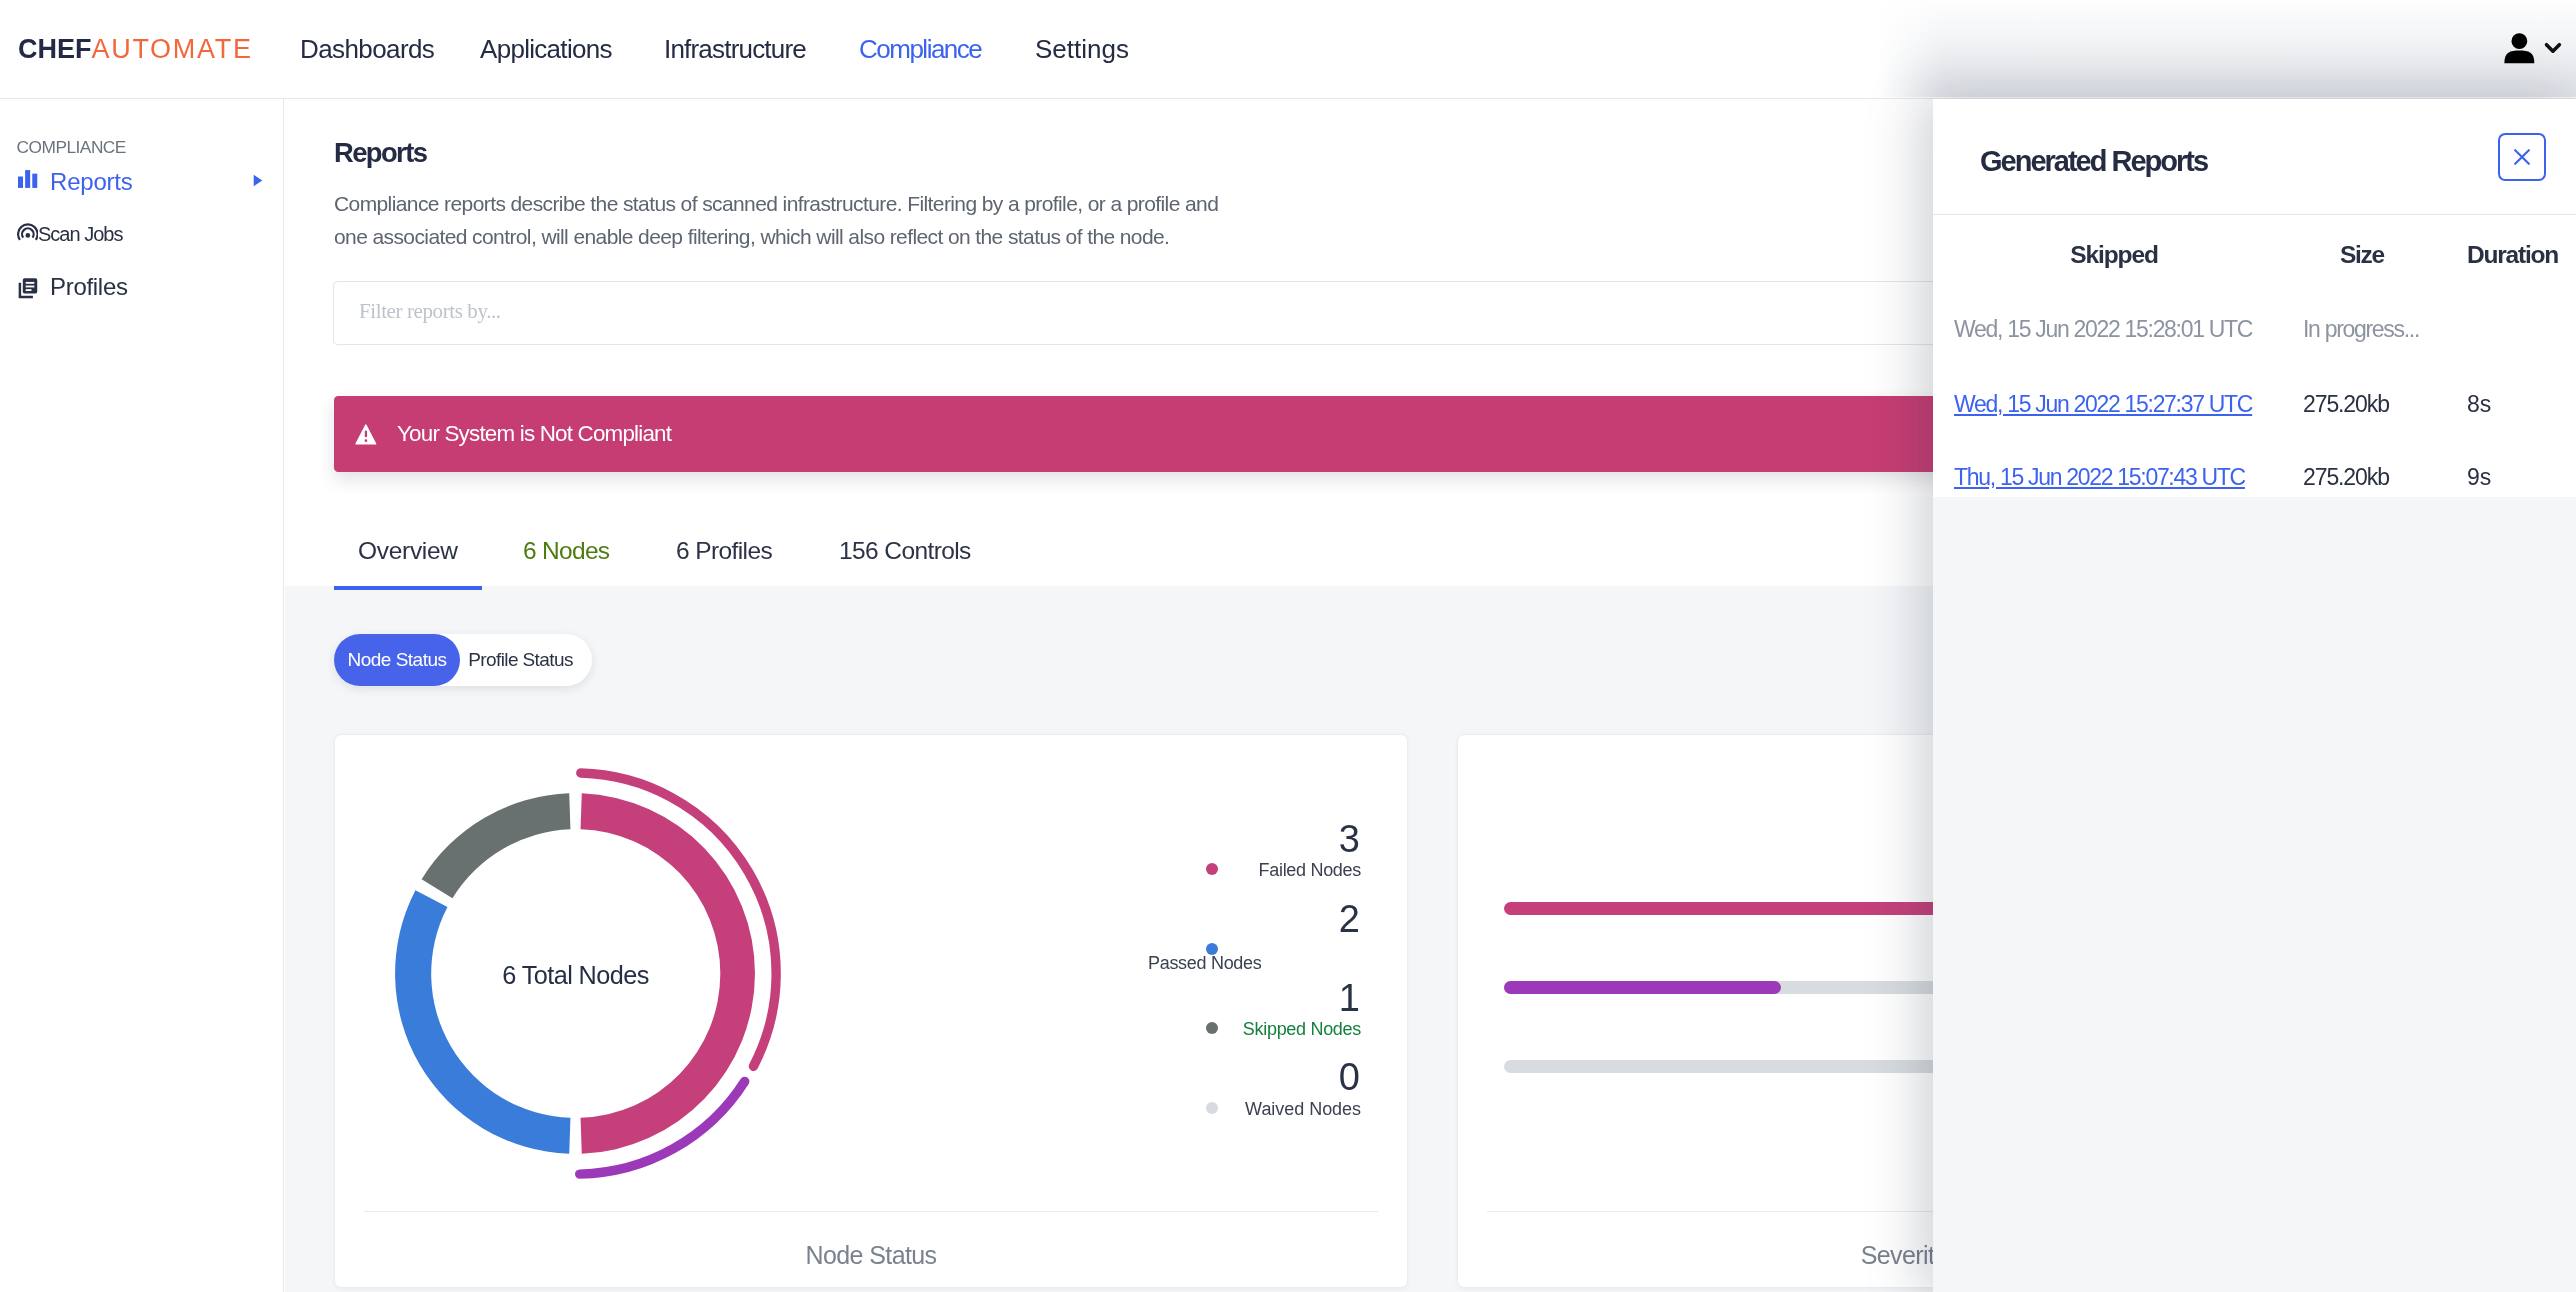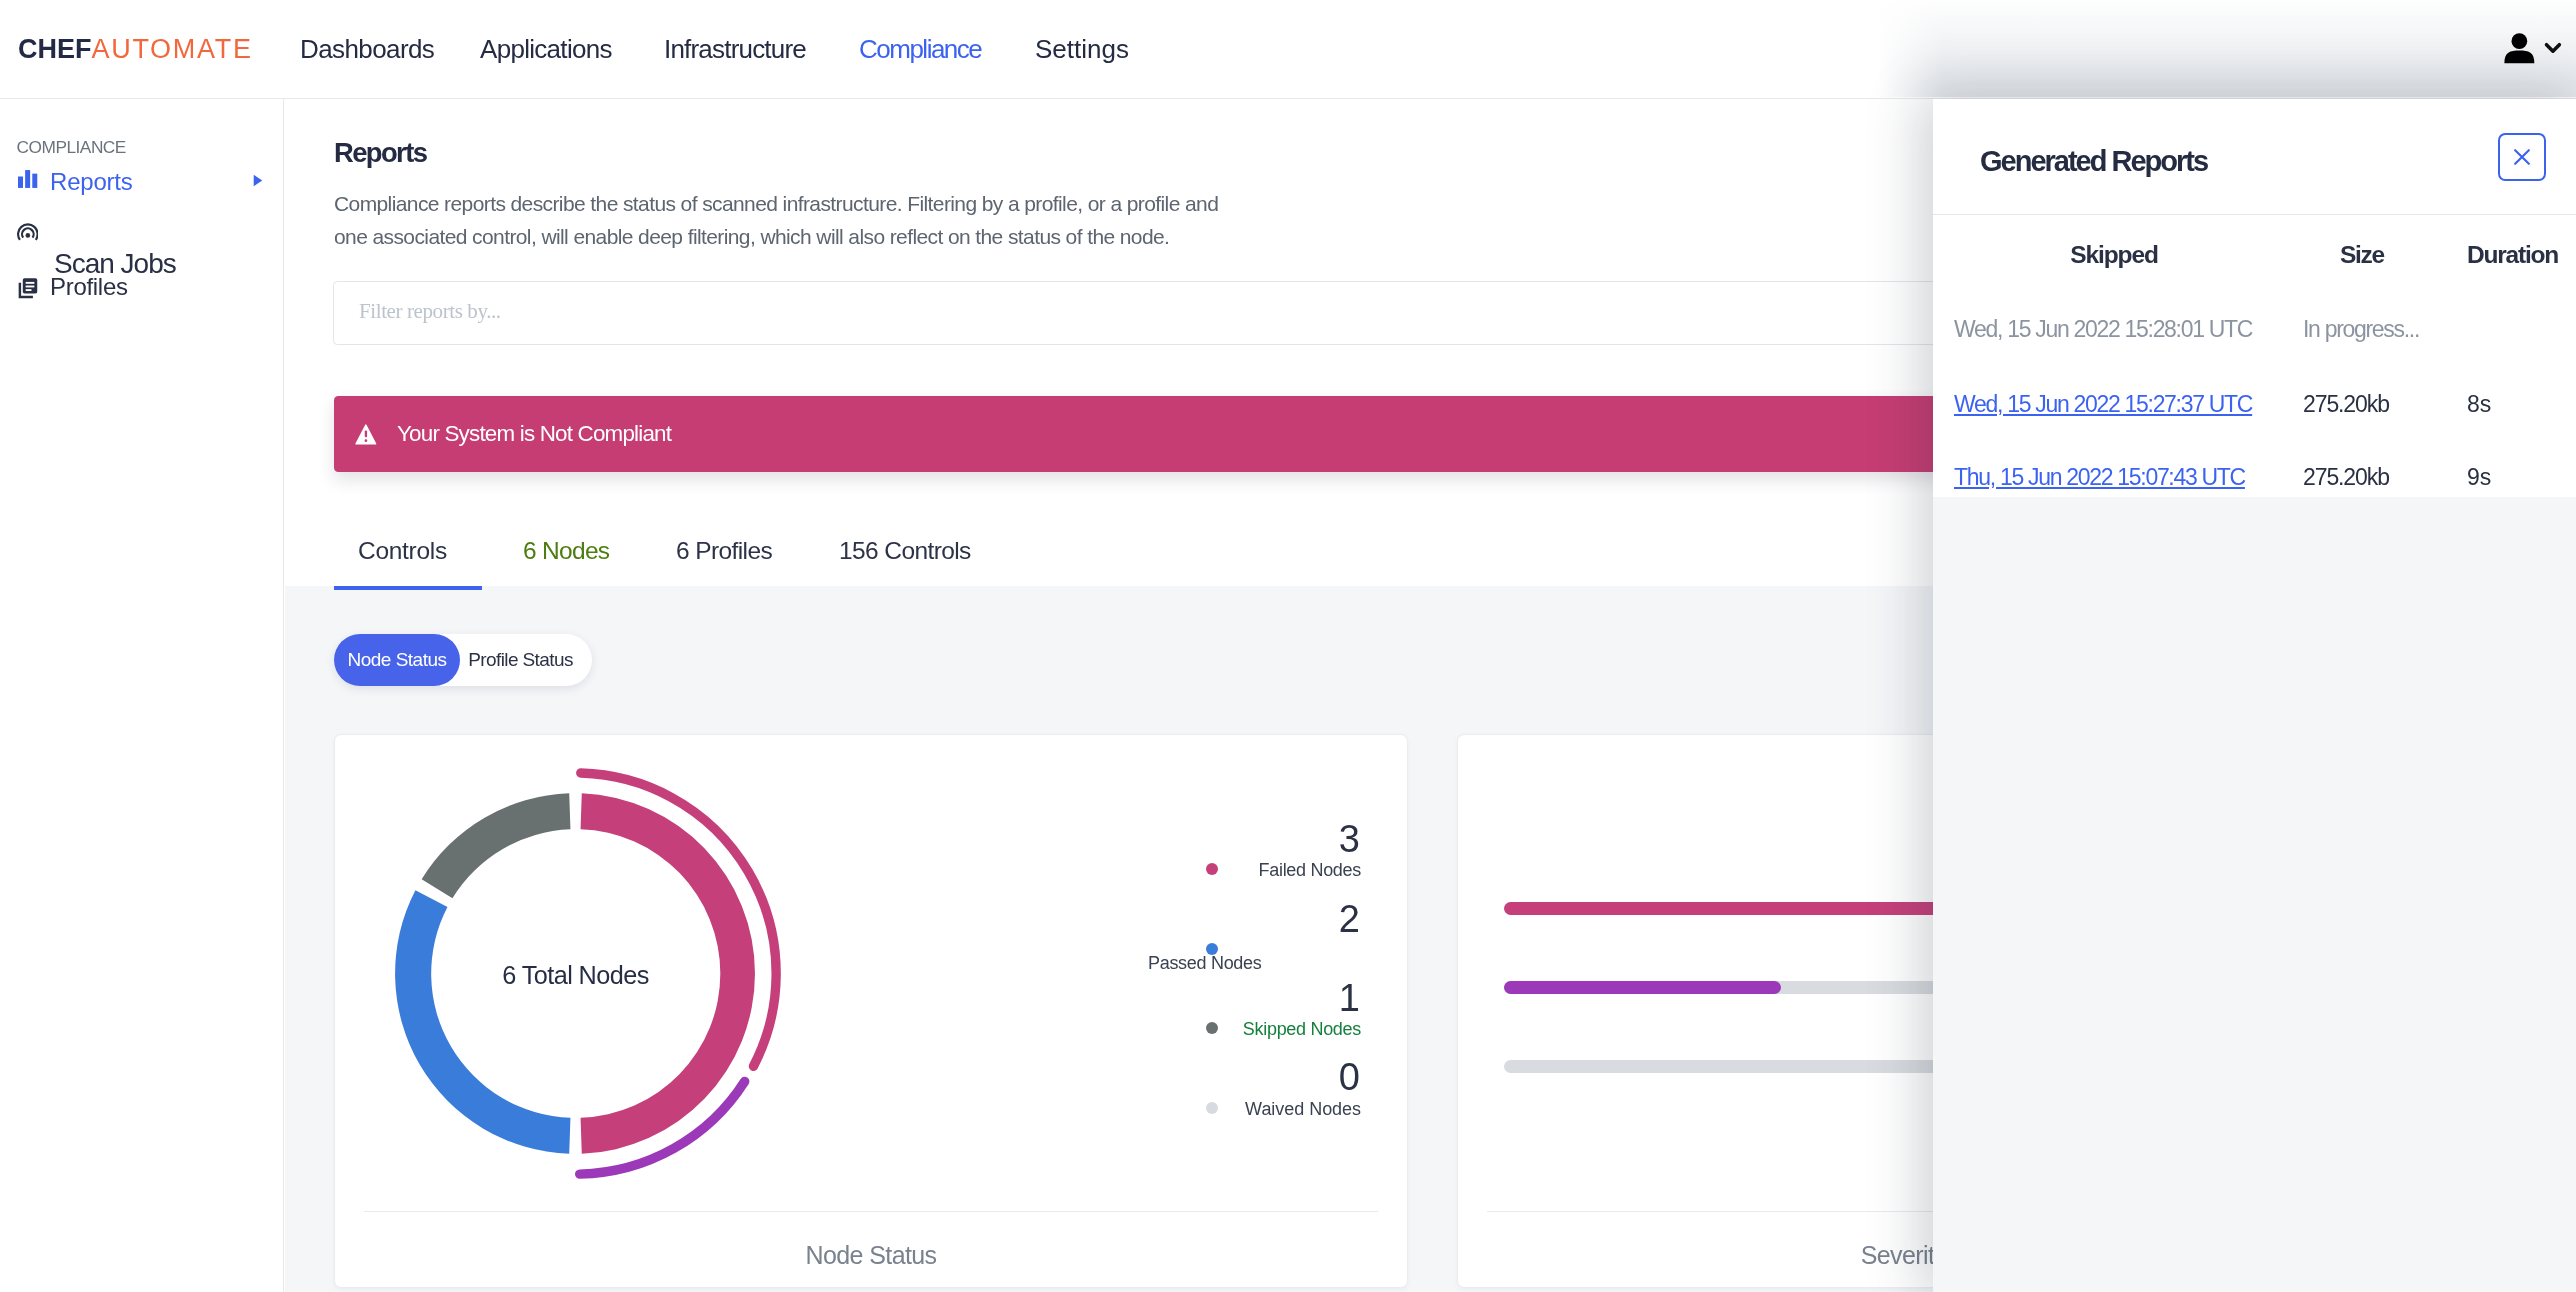--- a/index.html
+++ b/index.html
@@ -29,42 +29,42 @@
 </svg>
 <div class="abs" style="left:50px;top:170px;font-size:24px;line-height:24px;color:#3c63f0;letter-spacing:-0.2px;white-space:nowrap;">Reports</div>
 <svg class="abs" style="left:253px;top:174px" width="10" height="13" viewBox="0 0 14 18">
     <path d="M1 1 L13 9 L1 17 Z" fill="#3c63f0"></path>
   </svg>
 <svg class="abs" style="left:16.6px;top:221px" width="21.7" height="27.4" viewBox="0 0 30 30">
   <path d="M26 22 A13.5 13.5 0 1 0 4 22" fill="none" stroke="#293044" stroke-width="3"></path>
   <path d="M21.5 19 A8 8 0 1 0 8.5 19" fill="none" stroke="#293044" stroke-width="3"></path>
   <circle cx="15" cy="16" r="3.2" fill="#293044"></circle>
 </svg>
-<div class="abs" style="left:54px;top:222px;font-size:28px;line-height:24px;color:#293044;letter-spacing:-1px;white-space:nowrap;margin-top:30px;">Scan Jobs</div>
+<div class="abs" style="left:38px;top:222px;font-size:20px;line-height:24px;color:#293044;letter-spacing:-1px;white-space:nowrap;">Scan Jobs</div>
 <svg class="abs" style="left:16.6px;top:274px" width="21.7" height="27.4" viewBox="0 0 30 30">
   <path d="M4 8 L4 28 L22 28" fill="none" stroke="#293044" stroke-width="3.4"></path>
   <rect x="8" y="2" width="20" height="21" rx="2.5" fill="#293044"></rect>
   <rect x="12" y="7" width="12" height="2.6" fill="#fff"></rect>
   <rect x="12" y="12" width="12" height="2.6" fill="#fff"></rect>
   <rect x="12" y="17" width="8" height="2.6" fill="#fff"></rect>
 </svg>
 <div class="abs" style="left:50px;top:275px;font-size:24px;line-height:24px;color:#293044;letter-spacing:-0.3px;white-space:nowrap;">Profiles</div>
 <div class="abs" style="left:285px;top:99px;width:2291px;height:487px;background:#fff"></div>
 <div class="abs" style="left:334px;top:139px;font-size:27.4px;line-height:27.4px;color:#242b42;font-weight:700;letter-spacing:-1.6px;white-space:nowrap;">Reports</div>
 <div class="abs" style="left:334px;top:187px;font-size:21px;line-height:33px;letter-spacing:-0.6px;color:#5d6570;white-space:nowrap">Compliance reports describe the status of scanned infrastructure. Filtering by a profile, or a profile and<br>one associated control, will enable deep filtering, which will also reflect on the status of the node.</div>
 <div class="abs" style="left:333px;top:281px;width:2198px;height:64px;border:1.4px solid #e2e5ea;border-radius:4.3px;background:#fff"></div>
 <div class="abs" style="left:359px;top:301px;font-size:21px;line-height:21px;color:#bdc3cc;letter-spacing:-0.4px;white-space:nowrap;font-family:Liberation Serif, serif;">Filter reports by...</div>
 <div class="abs" style="left:334px;top:396px;width:2196px;height:76px;background:#c63d73;border-radius:4.3px;box-shadow:0 7.2px 16px rgba(60,40,70,.14)"></div>
 <svg class="abs" style="left:355px;top:424px" width="21.7" height="21.7" viewBox="0 0 30 30">
   <path d="M15 1.5 L28.5 27.5 L1.5 27.5 Z" fill="#fff" stroke="#fff" stroke-width="2" stroke-linejoin="round"></path>
   <rect x="13.5" y="9" width="3.2" height="9.5" rx="1.5" fill="#c63d73"></rect>
   <circle cx="15.1" cy="23" r="1.9" fill="#c63d73"></circle>
 </svg>
 <div class="abs" style="left:397px;top:423px;font-size:22.4px;line-height:22.4px;color:#fff;letter-spacing:-0.8px;white-space:nowrap;">Your System is Not Compliant</div>
-<div class="abs" style="left:358px;top:539px;font-size:24.5px;line-height:24.5px;color:#2c3347;letter-spacing:-0.3px;white-space:nowrap;">Controls</div>
+<div class="abs" style="left:358px;top:539px;font-size:24.5px;line-height:24.5px;color:#2c3347;letter-spacing:-0.3px;white-space:nowrap;">Overview</div>
 <div class="abs" style="left:523px;top:539px;font-size:24.5px;line-height:24.5px;color:#4d7c0f;letter-spacing:-0.7px;white-space:nowrap;">6 Nodes</div>
 <div class="abs" style="left:676px;top:539px;font-size:24.5px;line-height:24.5px;color:#2c3347;letter-spacing:-0.6px;white-space:nowrap;">6 Profiles</div>
 <div class="abs" style="left:839px;top:539px;font-size:24.5px;line-height:24.5px;color:#2c3347;letter-spacing:-0.6px;white-space:nowrap;">156 Controls</div>
 <div class="abs" style="left:334px;top:586px;width:148px;height:4.3px;background:#3c63f0;z-index:5"></div>
 <div class="abs" style="left:285px;top:586px;width:2291px;height:706px;background:#f4f6f8"></div>
 <div class="abs" style="left:334px;top:634px;width:258px;height:52px;background:#fff;border-radius:26px;box-shadow:0 2.9px 10px rgba(30,40,60,.10)"></div>
 <div class="abs" style="left:334px;top:634px;width:126px;height:52px;background:#4663ea;border-radius:26px"></div>
 <div class="abs" style="left:334px;top:634px;width:126px;height:52px;font-size:19px;letter-spacing:-0.5px;color:#fff;display:flex;align-items:center;justify-content:center;white-space:nowrap">Node Status</div>
 <div class="abs" style="left:459px;top:634px;width:123px;height:52px;font-size:19px;letter-spacing:-0.6px;color:#2b3245;display:flex;align-items:center;justify-content:center;white-space:nowrap">Profile Status</div>
 <div class="abs" style="left:334px;top:734px;width:1074px;height:554px;background:#fff;border:0.7px solid #eaecef;border-radius:7.2px;box-shadow:0 1.4px 5.8px rgba(30,40,60,.04)"></div>

